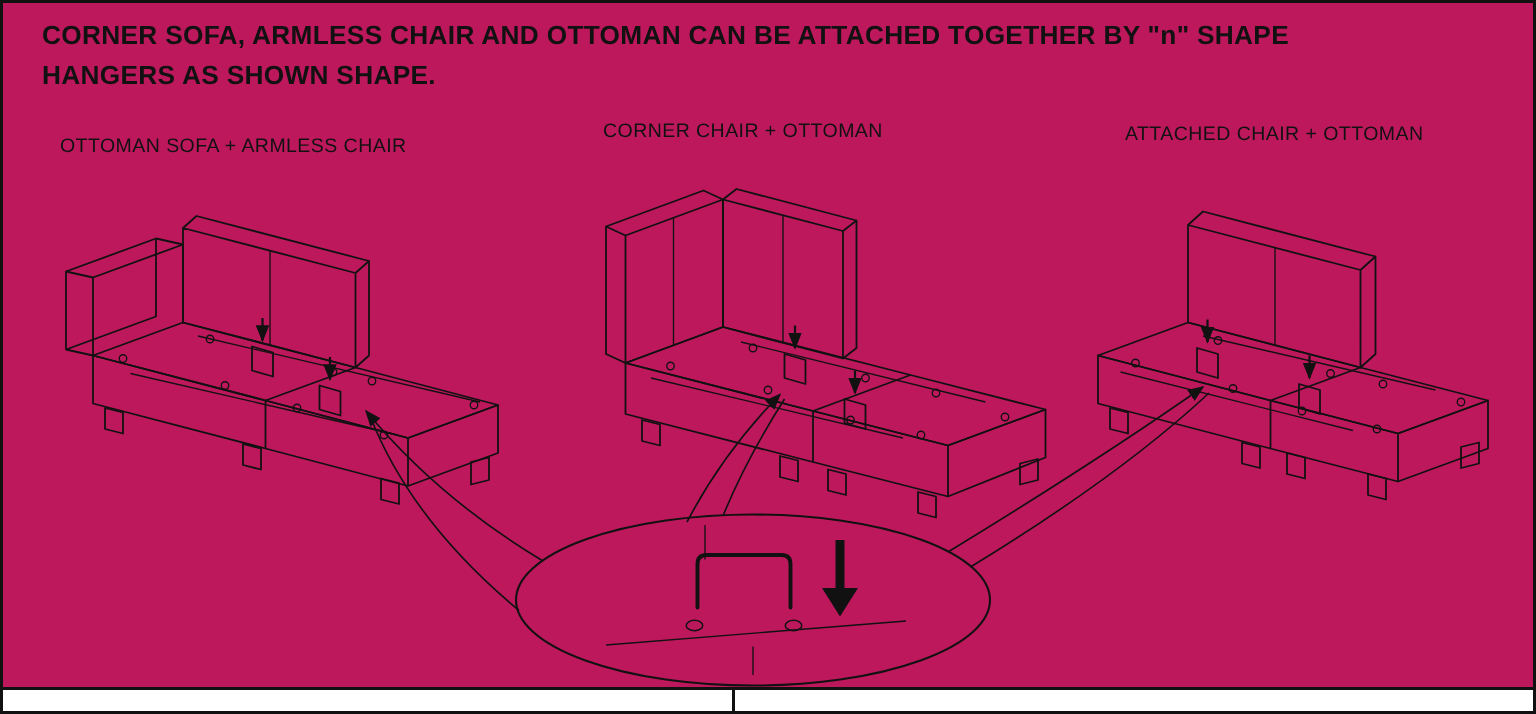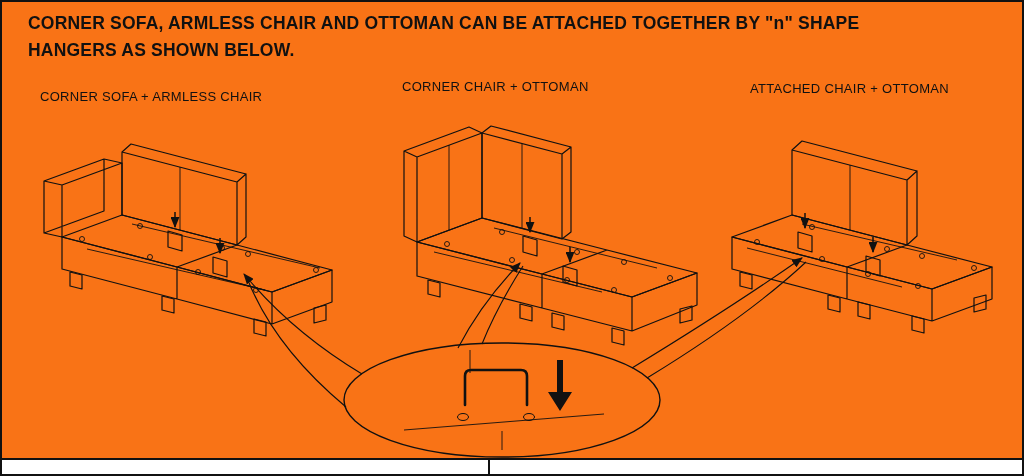--- a/index.html
+++ b/index.html
@@ -1,20 +1,20 @@
 <!DOCTYPE html>
 <html><head>
 <meta charset="utf-8">
 <style>
   html,body{margin:0;padding:0;background:#e8e8e8;}
   .page{
     position:relative;
     width:1024px;height:476px;
     box-sizing:border-box;
-    background:#f97316;
+    background:#be185d;
     border:2px solid #111;
     font-family:"Liberation Sans", sans-serif;
     color:#111;
     overflow:hidden;
   }
   .title{
     position:absolute;left:26px;top:8px;width:960px;
     font-size:17.5px;font-weight:bold;letter-spacing:0.2px;line-height:1.55;
   }
   .dia-label{
@@ -39,24 +39,24 @@
     position:absolute;left:486px;top:0;bottom:0;width:2px;background:#111;
   }
 </style>
 </head>
 <body>
 
 <div class="page">
 
   <div class="title">
     <div>CORNER SOFA, ARMLESS CHAIR AND OTTOMAN CAN BE ATTACHED TOGETHER BY "n" SHAPE</div>
-    <div>HANGERS AS SHOWN BELOW.</div>
+    <div>HANGERS AS SHOWN SHAPE.</div>
   </div>
 
-  <div class="dia-label" id="lbl-left">CORNER SOFA + ARMLESS CHAIR</div>
+  <div class="dia-label" id="lbl-left">OTTOMAN SOFA + ARMLESS CHAIR</div>
   <div class="dia-label" id="lbl-center">CORNER CHAIR + OTTOMAN</div>
   <div class="dia-label" id="lbl-right">ATTACHED CHAIR + OTTOMAN</div>
 
   <svg class="art" viewBox="0 0 1024 476">
     <defs>
       <marker id="ah" viewBox="0 0 10 8" refX="9" refY="4" markerWidth="10" markerHeight="8" orient="auto">
         <path d="M0,0 L10,4 L0,8 Z" fill="#111"></path>
       </marker>
       <marker id="ahs" viewBox="0 0 10 8" refX="9" refY="4" markerWidth="7.5" markerHeight="6" orient="auto">
         <path d="M0,0 L10,4 L0,8 Z" fill="#111"></path>

